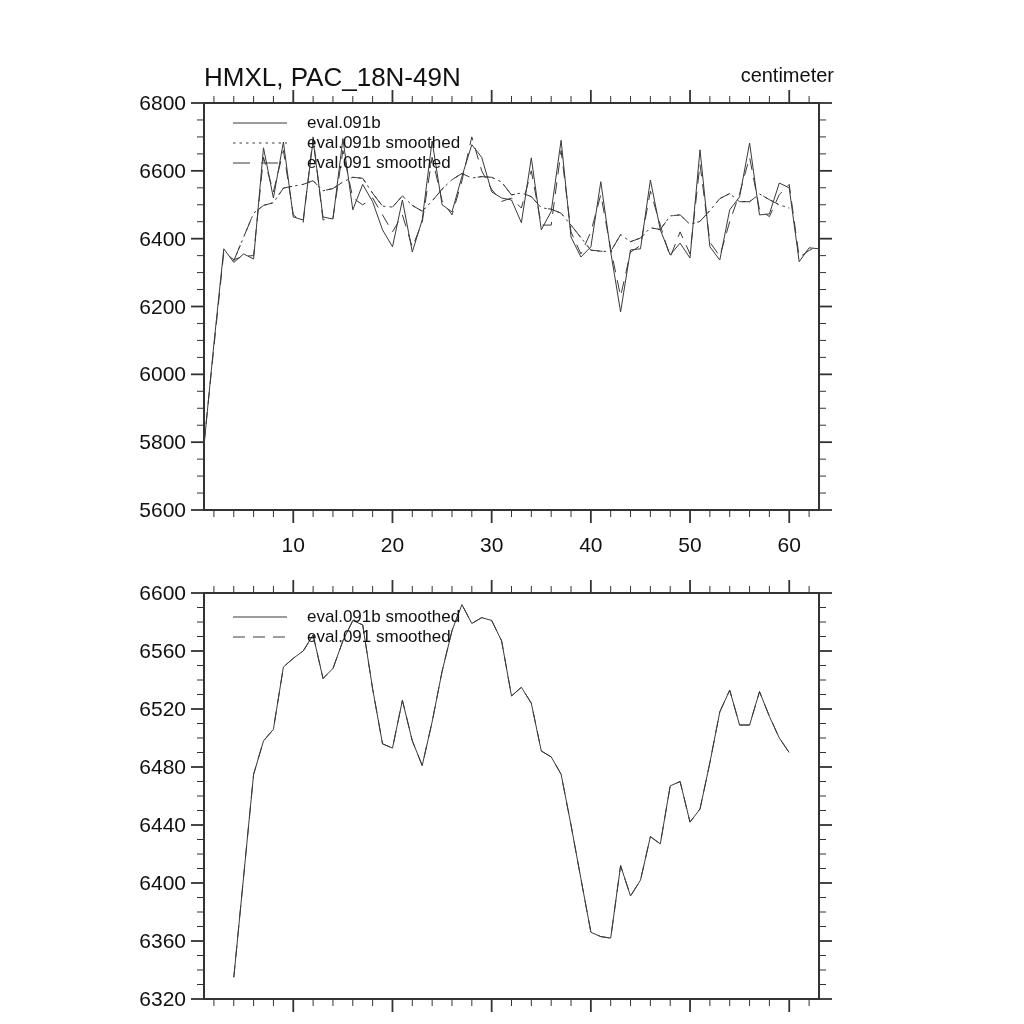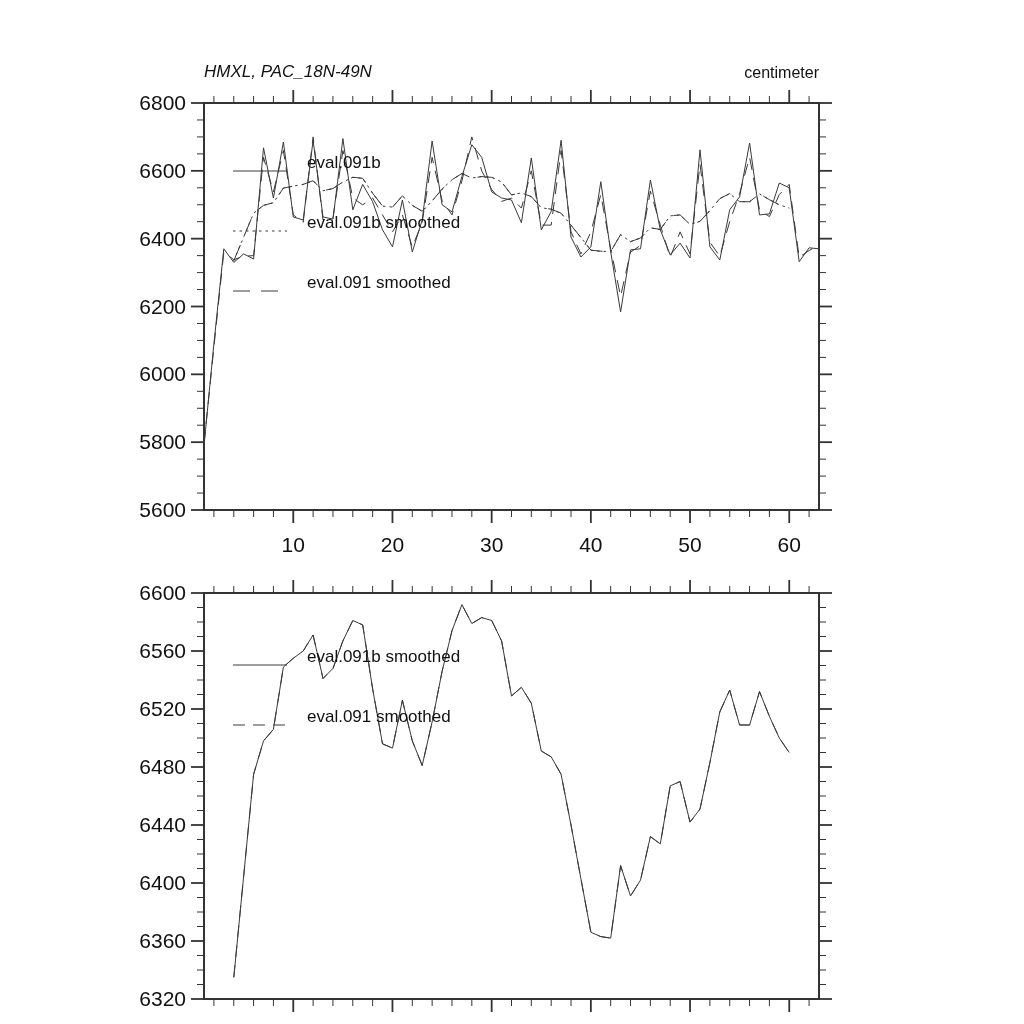--- a/index.html
+++ b/index.html
@@ -1,25 +1,25 @@
 <!DOCTYPE html>
 <html><head>
 <meta charset="utf-8">
 <style>
   html,body{margin:0;padding:0;background:#fff;}
   #figure{position:relative;width:1024px;height:1024px;background:#ffffff;
           font-family:"Liberation Sans", sans-serif;color:#111;overflow:hidden;}
   #plot{position:absolute;left:0;top:0;}
   .fig-text{position:absolute;white-space:nowrap;color:#111;}
-  #chart-title{left:204px;top:62px;font-size:17px;font-style:italic;}
-  #unit-label{right:205px;top:64px;font-size:16px;}
+  #chart-title{left:204px;top:62px;font-size:26px;}
+  #unit-label{right:190px;top:64px;font-size:20px;}
   .legend{position:absolute;left:233px;}
   #top-legend{top:113px;}
   #bottom-legend{top:607px;}
-  .lrow{display:flex;align-items:flex-end;height:20px;margin-top:40px;}
+  .lrow{display:flex;align-items:center;height:20px;}
   .lrow svg{display:block;}
   .ltext{margin-left:20px;font-size:17px;line-height:20px;}
   text{font-family:"Liberation Sans", sans-serif;}
 </style>
 </head>
 <body>
 
 <div id="figure">
   <svg id="plot" width="1024" height="1024">
       <g>

